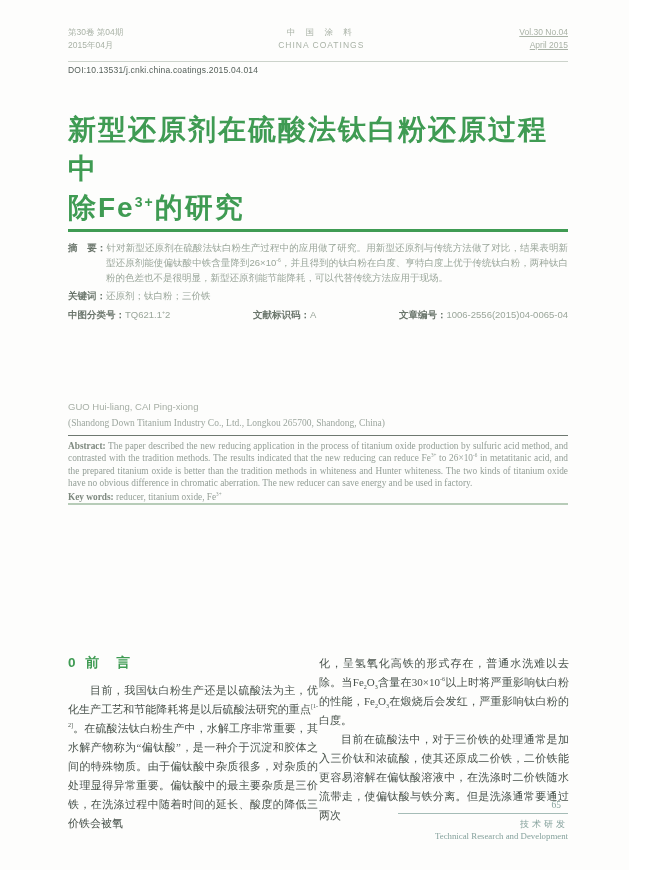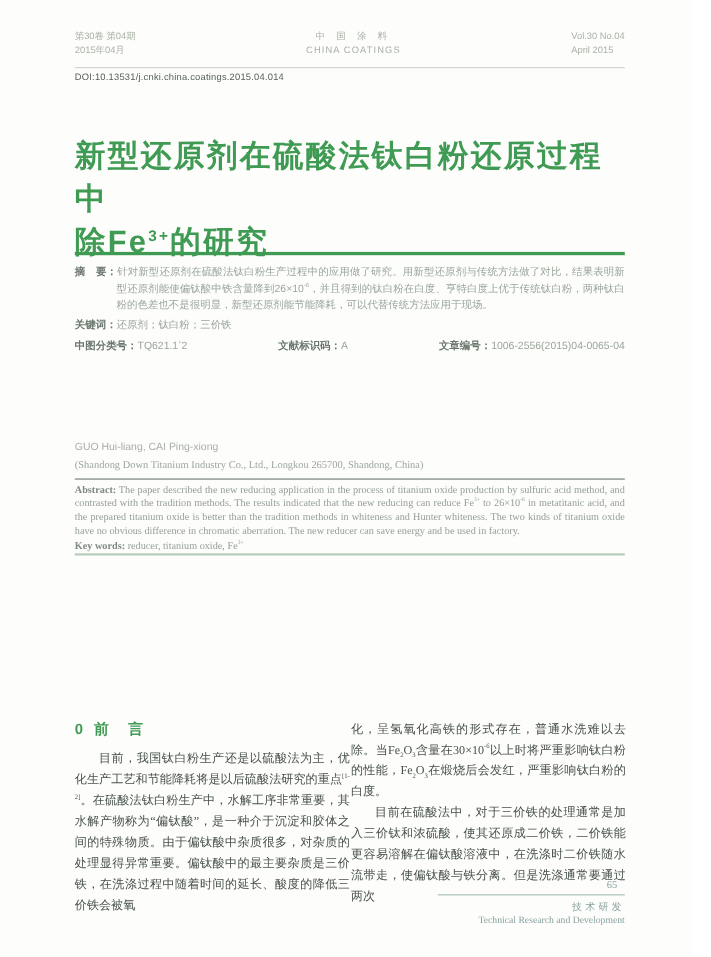--- a/index.html
+++ b/index.html
@@ -19,26 +19,26 @@
     font-family:"Liberation Sans","DejaVu Sans",sans-serif;overflow:hidden;
   }
   sup{font-size:0.55em;line-height:0;vertical-align:super;}
   sub{font-size:0.55em;line-height:0;vertical-align:sub;}
 
   
   .header{position:absolute;top:26px;left:68px;right:61px;display:flex;justify-content:space-between;color:var(--header-gray);font-size:8.5px;line-height:13px;}
   .header-left{text-align:left;}
   .header-center{text-align:center;letter-spacing:1px;}
   .header-center .cn{letter-spacing:4px;}
-  .header-right{}
+  .header-right{text-align:right;text-decoration:underline;}
   .header-rule{position:absolute;top:61px;left:68px;right:61px;border-top:1px solid #ccd3cb;}
   .doi{position:absolute;top:65px;left:68px;font-size:8.5px;color:#55605a;letter-spacing:0.2px;}
 
   
-  .title-cn{position:absolute;top:110px;left:68px;right:61px;color:var(--green);font-weight:bold;font-size:28px;line-height:39px;letter-spacing:2px;margin-top:12px;}
+  .title-cn{position:absolute;top:110px;left:68px;right:61px;color:var(--green);font-weight:bold;font-size:28px;line-height:39px;letter-spacing:2px;}
   .title-cn sup{font-size:0.5em;}
   .authors-cn{position:absolute;top:197px;left:68px;right:61px;font-size:9.5px;line-height:15px;color:var(--ink-mid);}
   .author-marker{display:inline-block;width:7px;height:7px;border:1px solid #8a948c;margin-right:7px;vertical-align:0px;}
   .affil-cn{padding-left:15px;color:var(--ink-mid);}
   .rule-green{position:absolute;top:229px;left:68px;right:61px;height:3px;background:var(--green);}
 
   
   .abstract-cn{position:absolute;top:240px;left:68px;right:61px;font-size:9.5px;line-height:15px;color:var(--ink-soft);}
   .hang{padding-left:38px;text-indent:-38px;text-align:justify;}
   .lab{font-weight:bold;color:#6a756b;}

